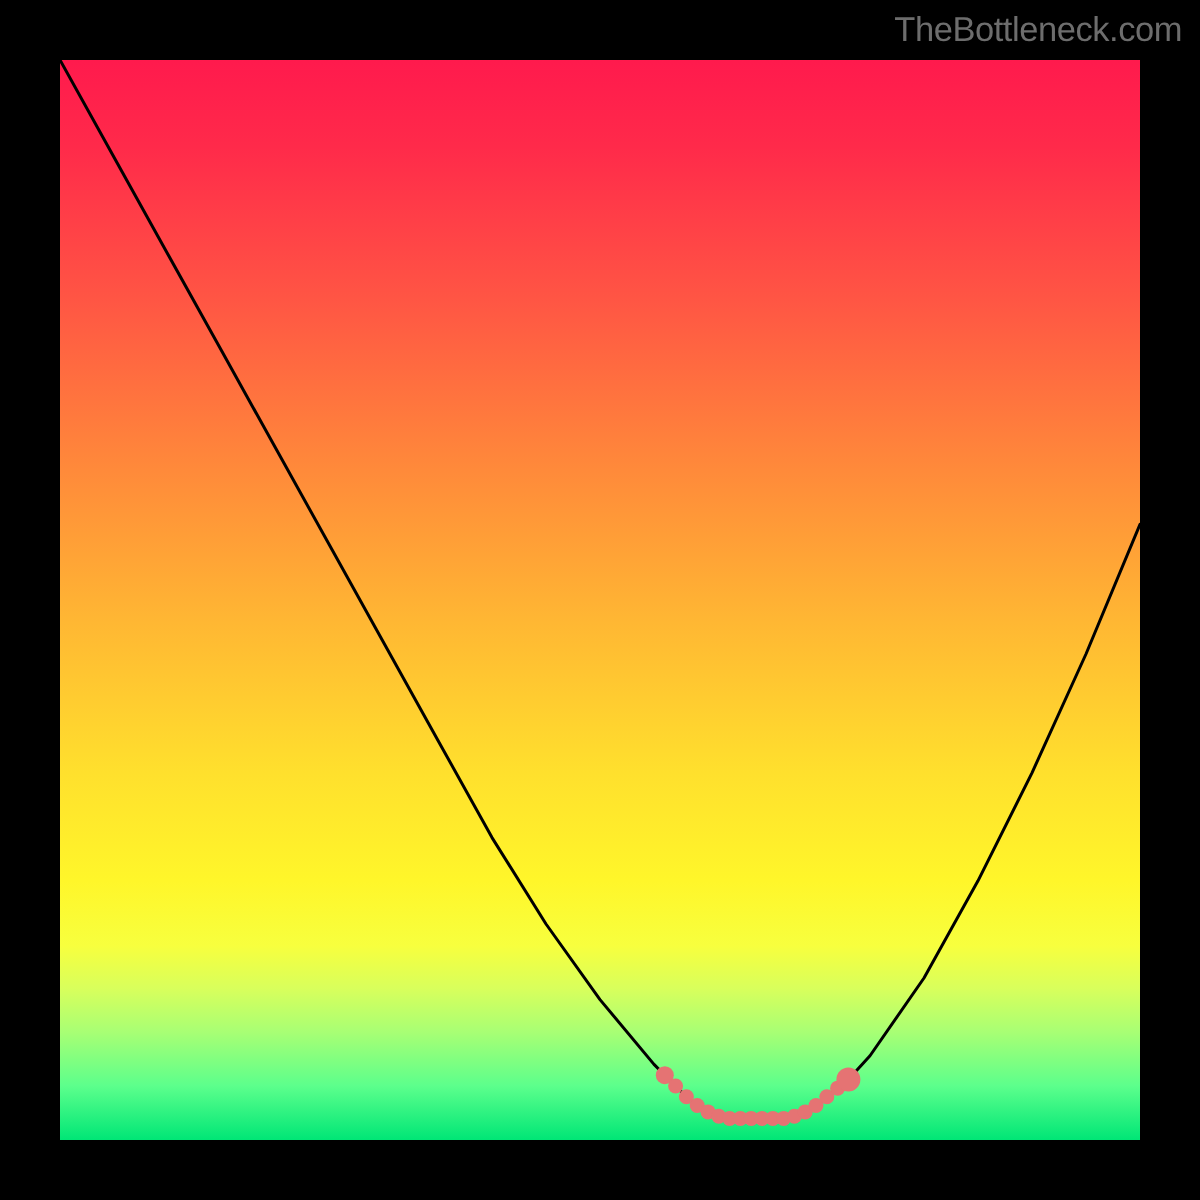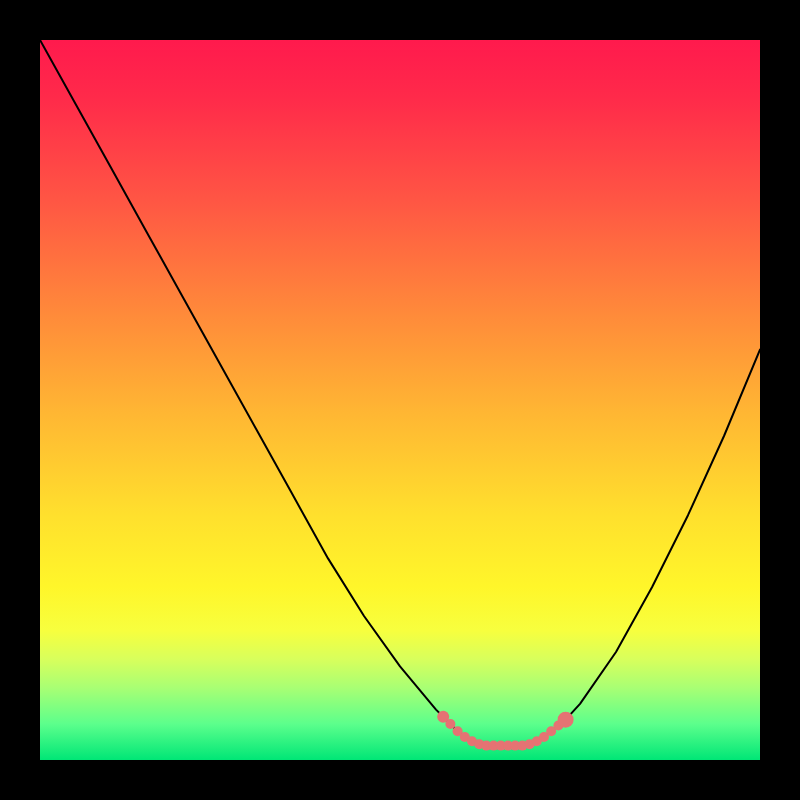--- a/index.html
+++ b/index.html
@@ -56,20 +56,21 @@
     right: 12px;
     color: #6d6d6d;
     font-size: 23px;
     letter-spacing: -0.3px;
   }
 </style>
 </head>
 <body>
 
 <div class="frame">
+  <div class="watermark">TheBottleneck.com</div>
   <div class="plot">
     <div class="gradient"></div>
     <svg class="curve" viewBox="0 0 720 720" preserveAspectRatio="none">
       <path id="curve-path" fill="none" stroke="#000" stroke-width="2" stroke-linejoin="round" stroke-linecap="round" d="M0.00 0.00 L36.00 64.80 L72.00 129.60 L108.00 194.40 L144.00 259.20 L180.00 324.00 L216.00 388.80 L252.00 453.60 L288.00 518.40 L324.00 576.00 L360.00 626.40 L396.00 669.60 L403.20 676.80 L410.40 684.00 L417.60 691.20 L424.80 696.96 L432.00 701.28 L439.20 704.16 L446.40 705.60 L453.60 705.60 L460.80 705.60 L468.00 705.60 L475.20 705.60 L482.40 705.60 L489.60 704.16 L496.80 701.28 L504.00 696.96 L511.20 691.20 L518.40 685.44 L525.60 679.68 L540.00 663.84 L576.00 612.00 L612.00 547.20 L648.00 475.20 L684.00 396.00 L720.00 309.60"></path>
       <g id="markers">
           <circle cx="403.20" cy="676.80" r="6" fill="#e57373"></circle>
           <circle cx="410.40" cy="684.00" r="5" fill="#e57373"></circle>
           <circle cx="417.60" cy="691.20" r="5" fill="#e57373"></circle>
           <circle cx="424.80" cy="696.96" r="5" fill="#e57373"></circle>
           <circle cx="432.00" cy="701.28" r="5" fill="#e57373"></circle>

